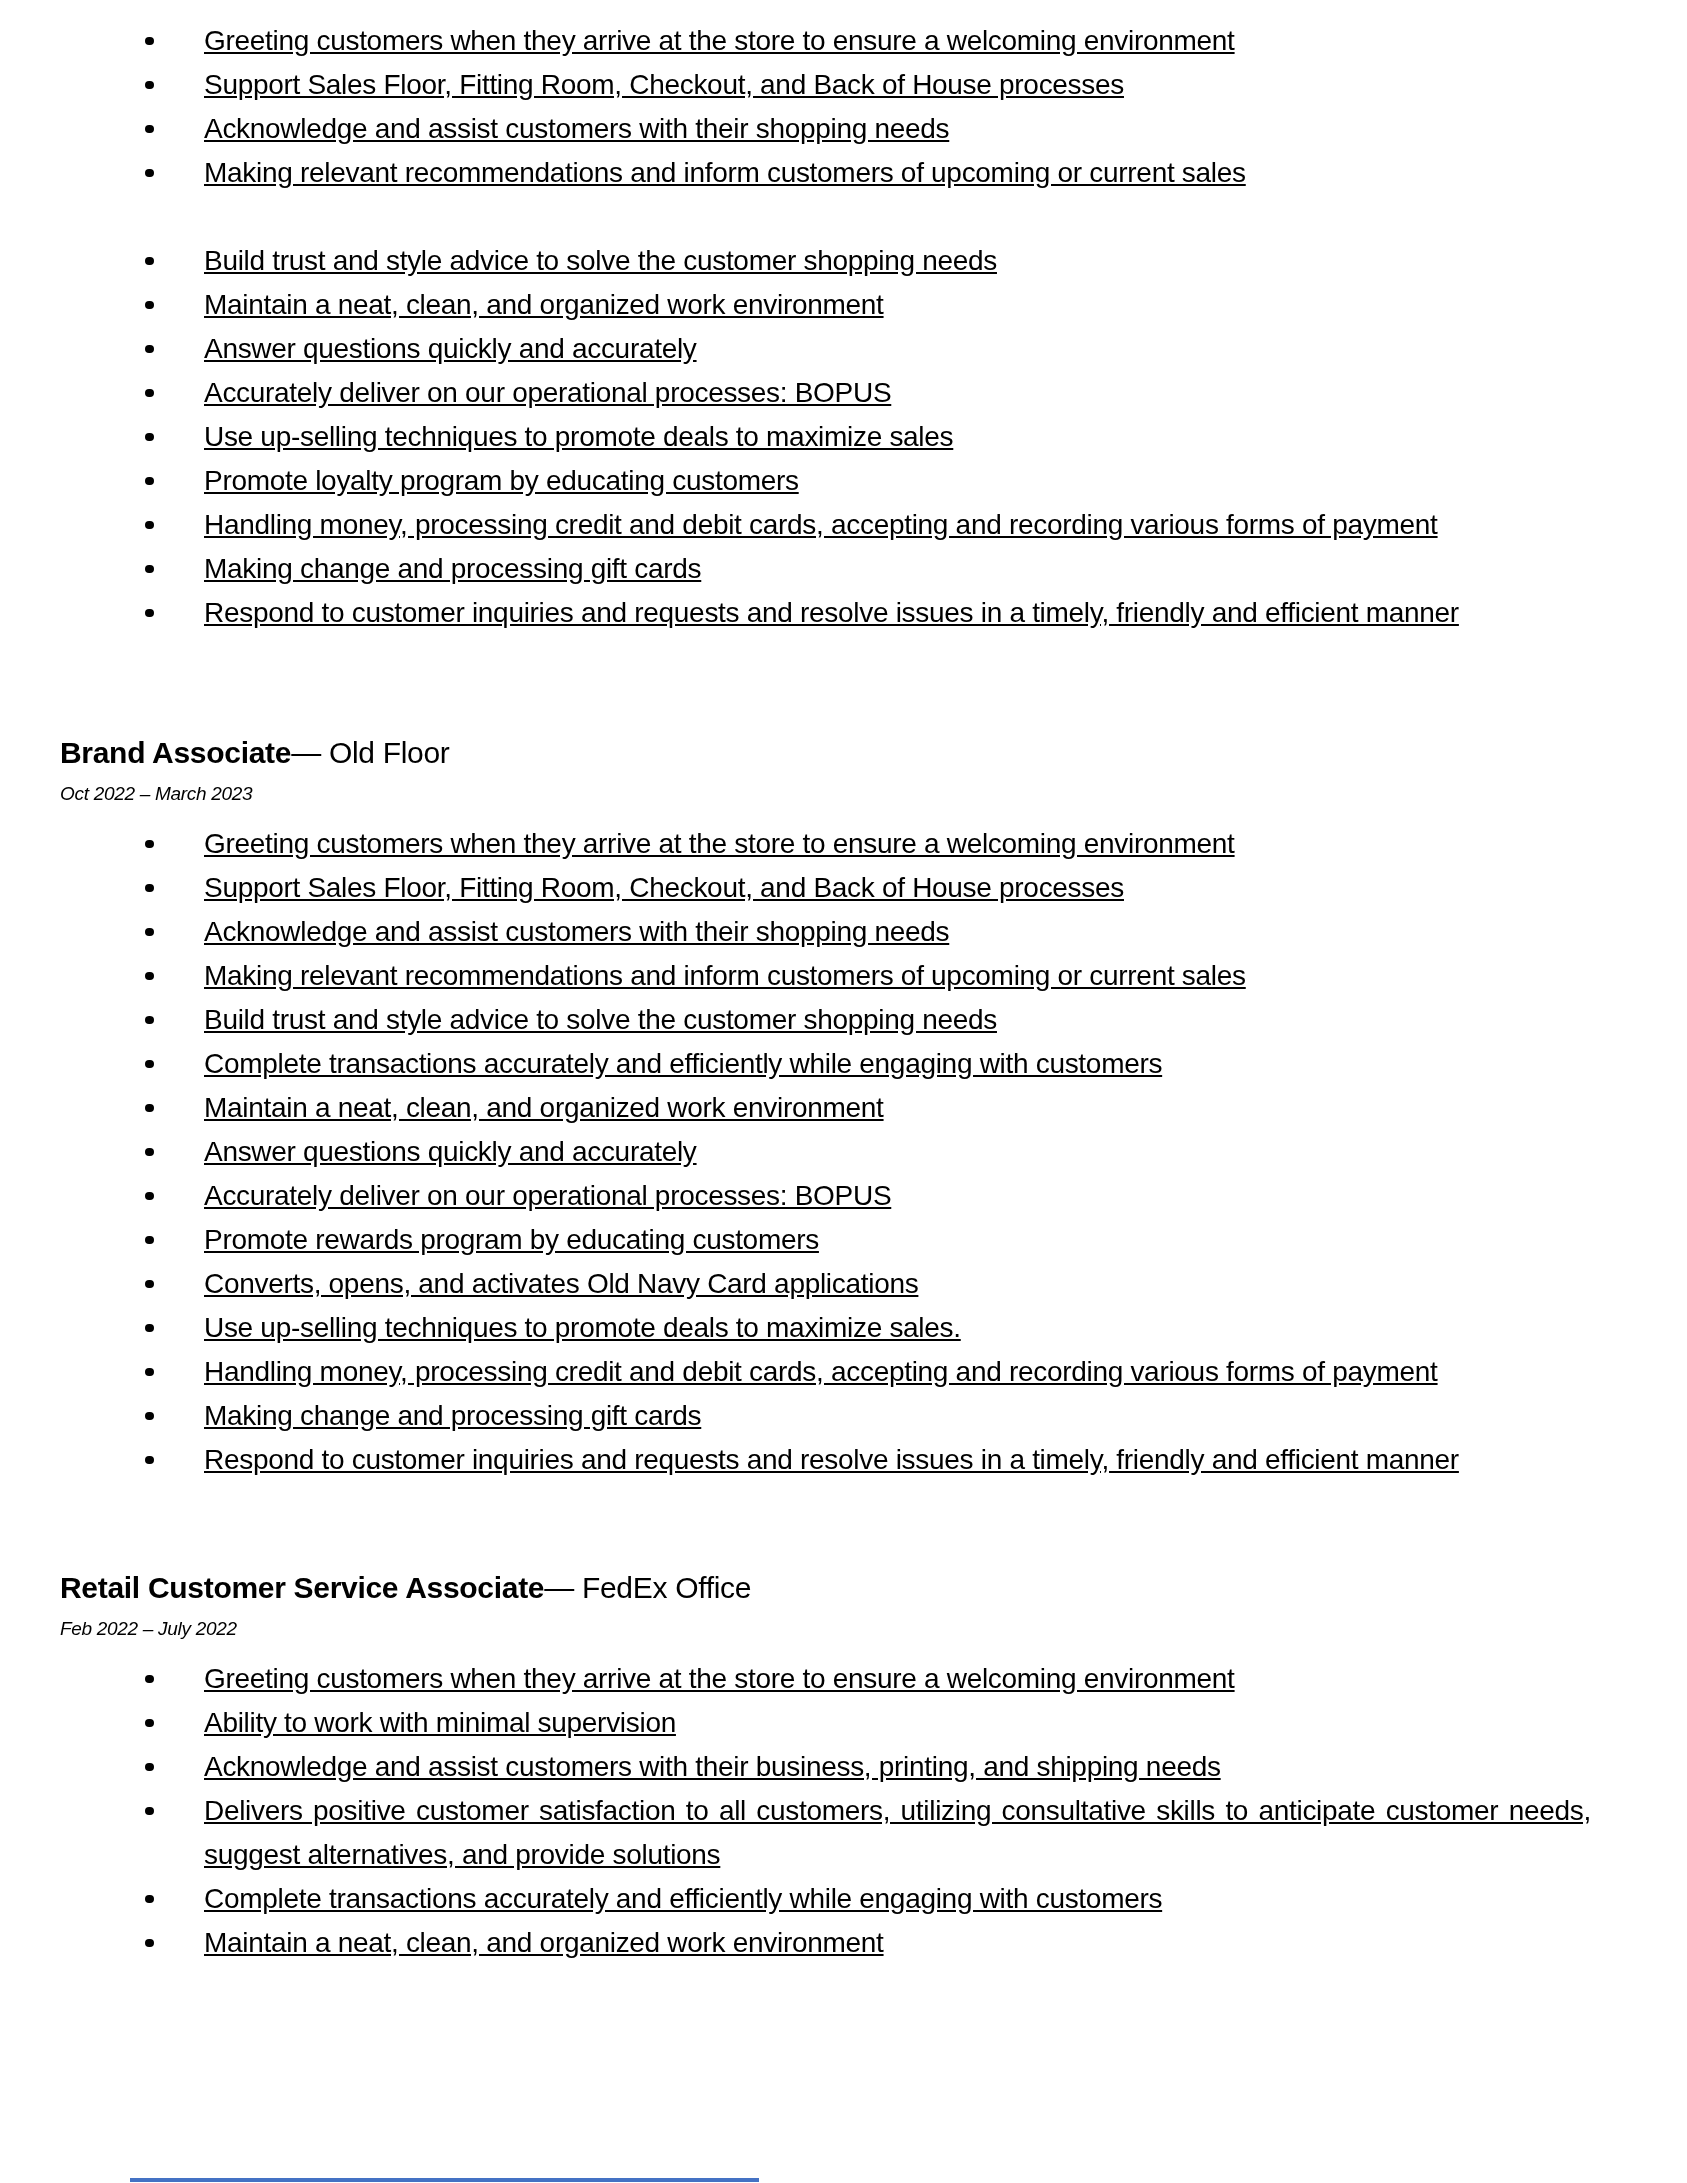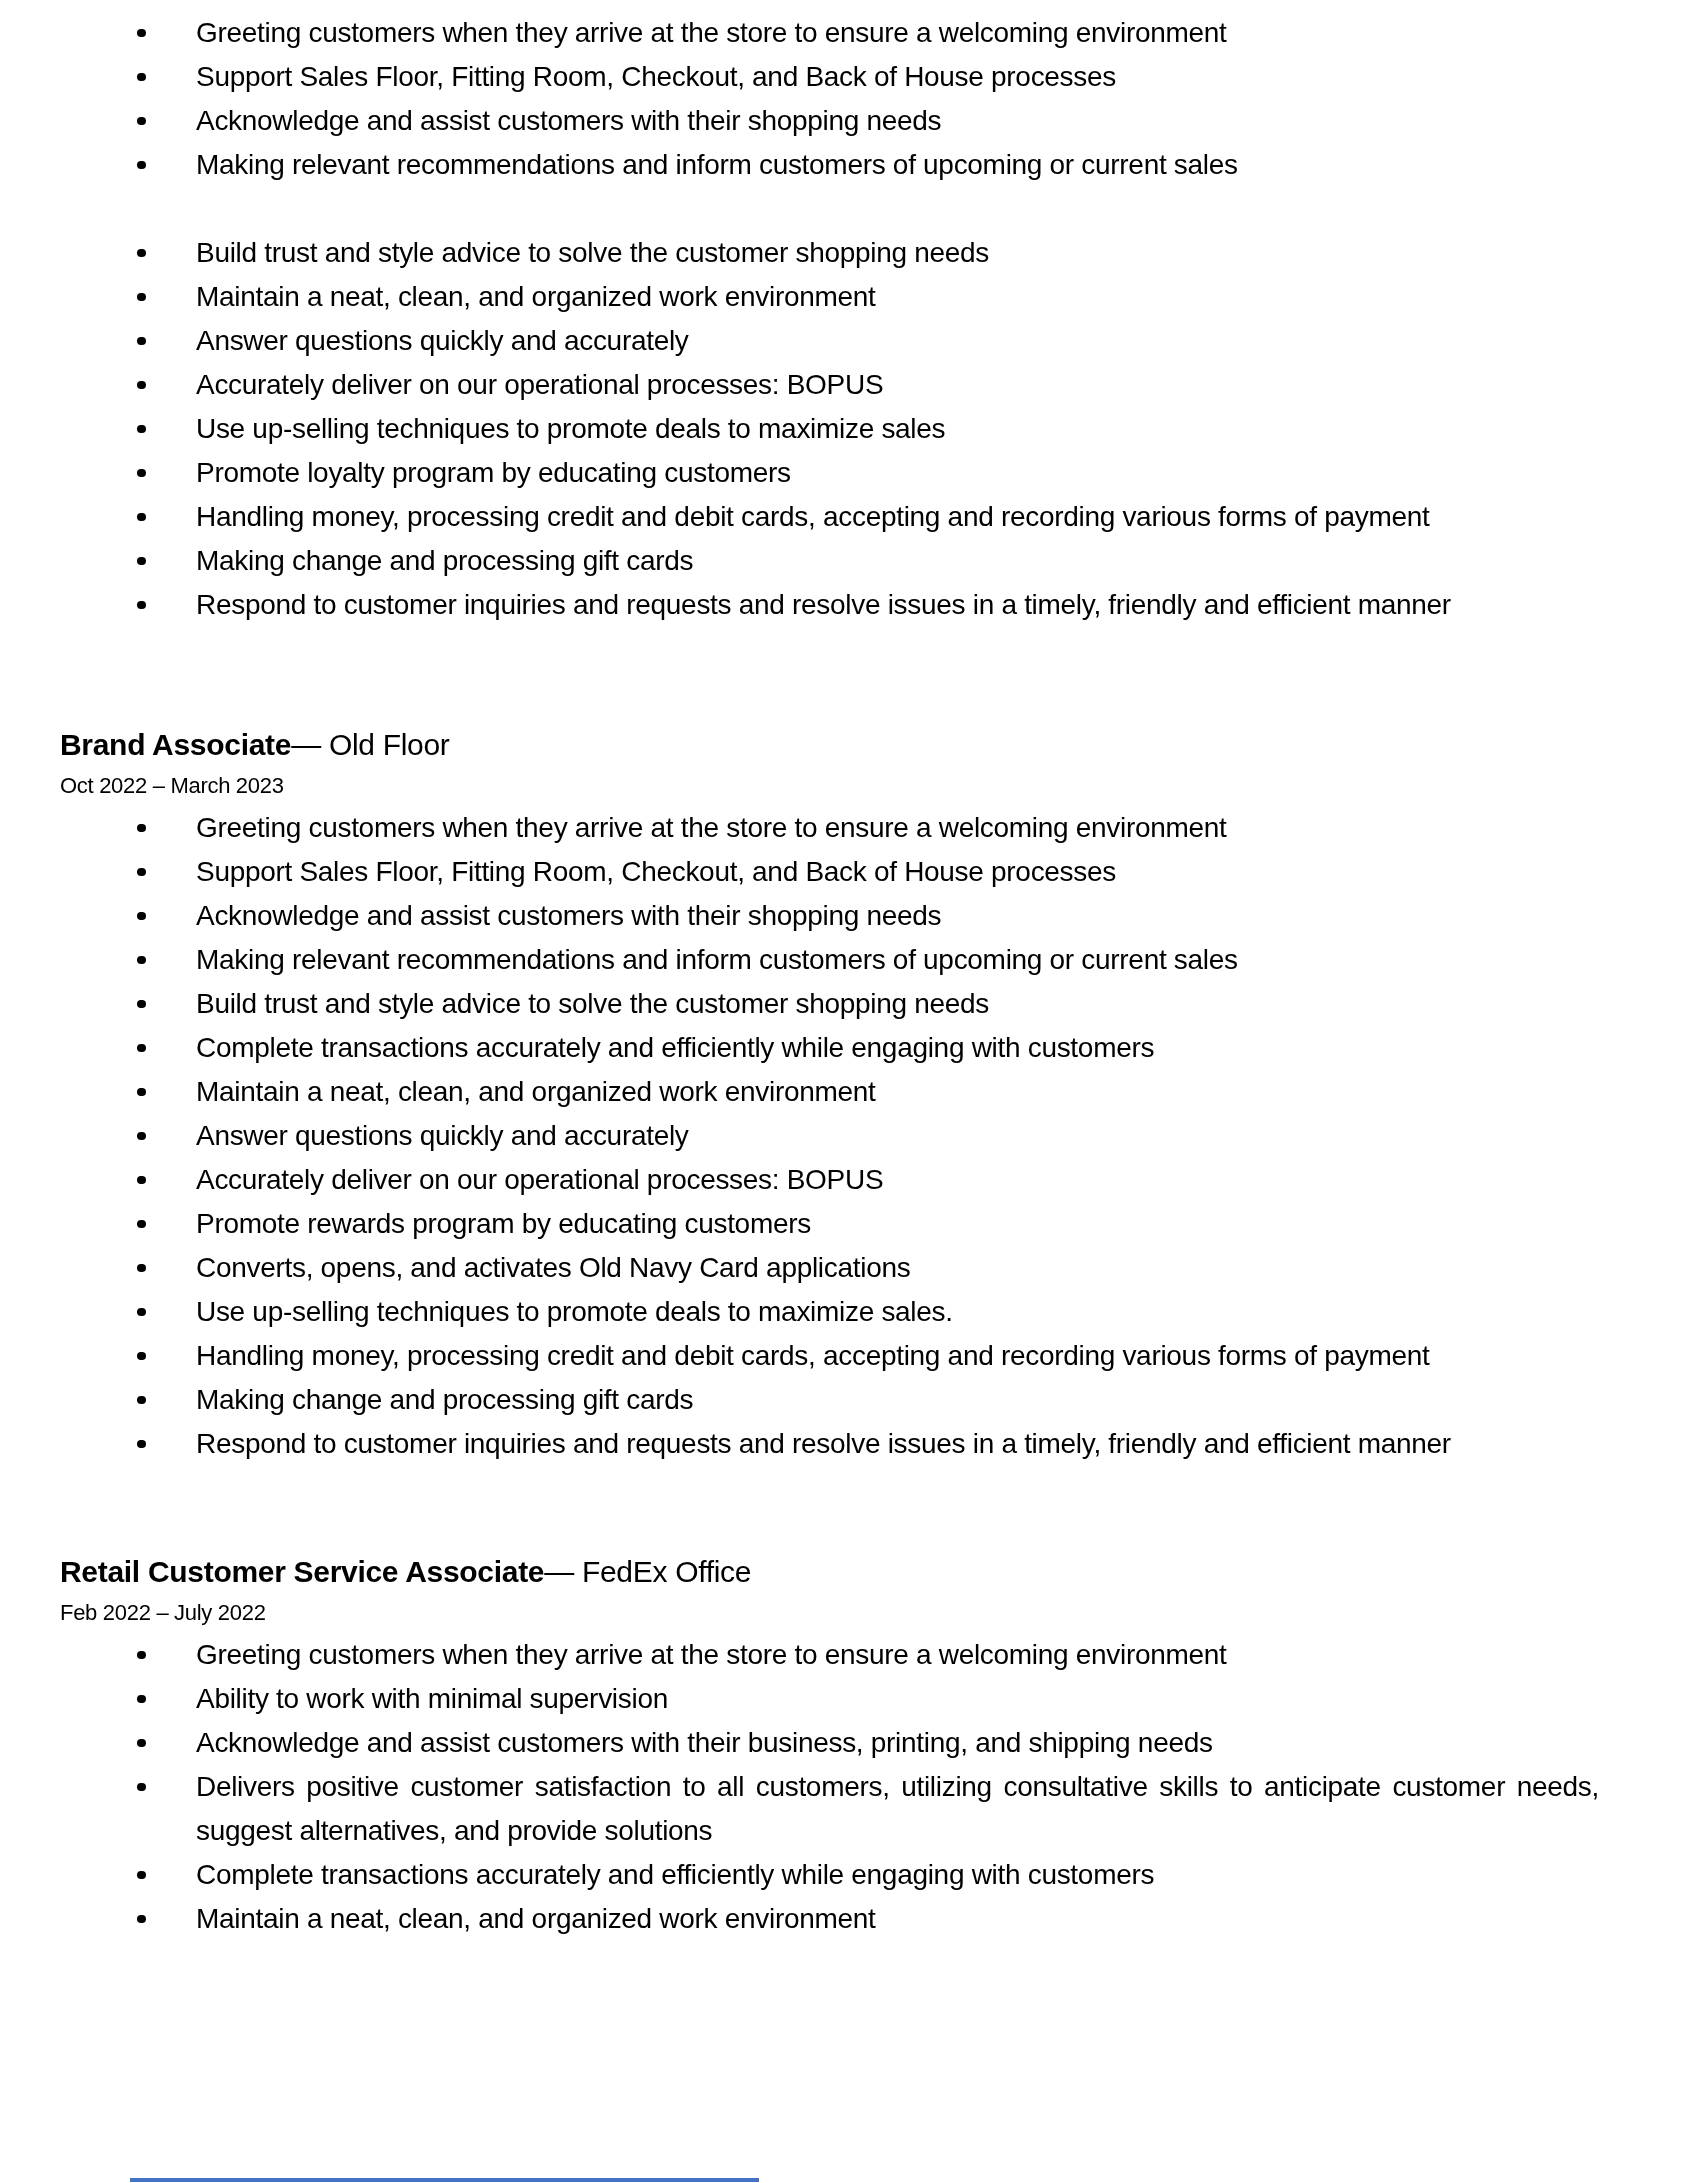--- a/index.html
+++ b/index.html
@@ -19,27 +19,29 @@
   .section-gap-1 { margin-top: 97px; }
   .section-gap-2 { margin-top: 85px; }
   h2 {
     margin: 0;
     font-size: 30px;
     line-height: 41px;
     font-weight: normal;
   }
   h2 .role { font-weight: bold; }
   .dates {
-    font-size: 22px;
+    font-style: italic;
+    font-size: 19px;
     line-height: 41px;
   }
   ul.bullets {
     list-style: none;
-    margin: 0;
+    margin: 8px;
     padding: 0;
+    text-decoration: underline;
   }
   ul.bullets li {
     position: relative;
     padding-left: 136px;
     font-size: 28px;
     line-height: 44px;
     min-height: 44px;
   }
   ul.bullets li::before {
     content: "";

